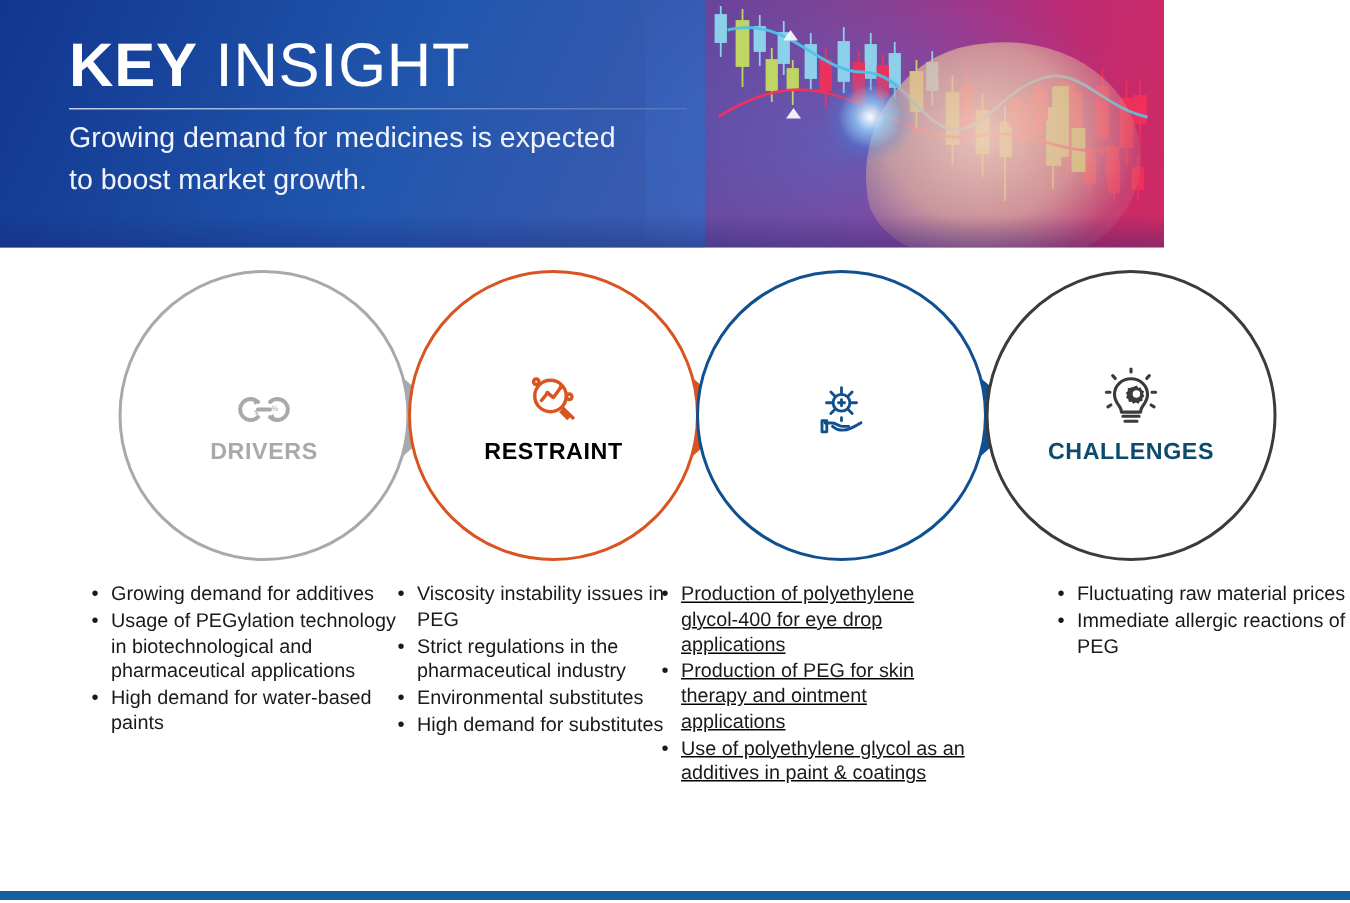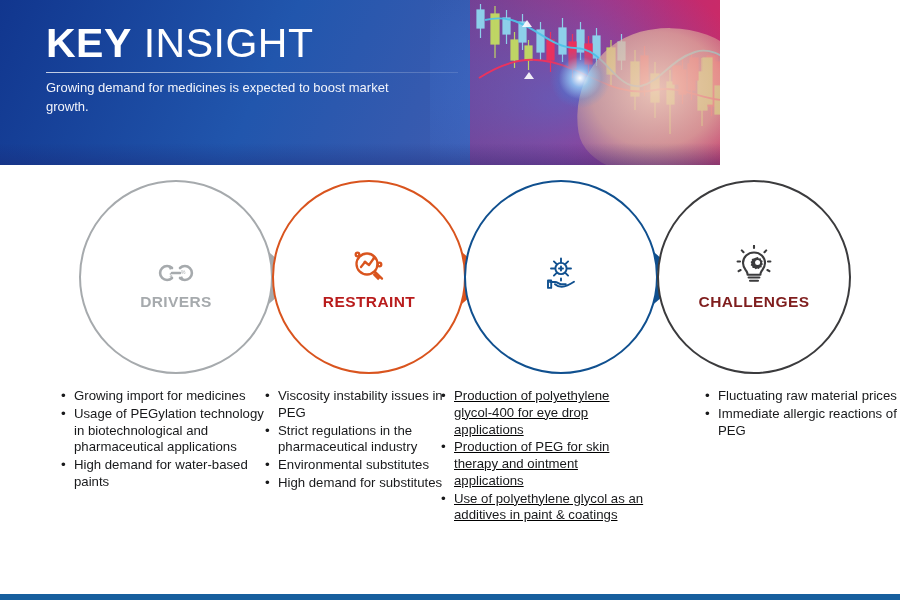--- a/index.html
+++ b/index.html
@@ -6,21 +6,21 @@
   html, body { width:900px; height:602px; }
   body {
     font-family: "Liberation Sans", sans-serif;
     background:#ffffff;
     position:relative;
     overflow:hidden;
   }
 
   
   .header {
-    position:absolute; left:0; top:0; width:720px; height:165px;
+    position:absolute; left:0; top:0; width:776px; height:165px;
     overflow:hidden;
     background: linear-gradient(100deg,
         #1c3f94 0%, #1d4ba1 16%, #2a55a5 30%,
         #4a4a9e 45%, #6b3f94 58%, #8d3887 70%,
         #a93082 80%, #c02a71 90%, #cf2a63 100%);
   }
   .hdr-left-wash {
     position:absolute; left:0; top:0; width:470px; height:165px;
     background: linear-gradient(115deg,#11368e 0%, #2156ad 55%, #3f5cb0 100%);
   }
@@ -39,21 +39,21 @@
     white-space:nowrap;
   }
   .title b { font-weight:700; }
   .title span.light { font-weight:300; }
   .title-rule {
     position:absolute; left:46px; top:72px; width:412px; height:1px;
     background: linear-gradient(to right, rgba(255,255,255,.75), rgba(255,255,255,.12));
   }
   .subtitle {
     position:absolute; left:46px; top:79px; width:380px;
-    font-size:13px; line-height:1.45; color:#f2f4fb; font-weight:400;
+    font-size:19px; line-height:1.45; color:#f2f4fb; font-weight:400;
   }
 
   
   .chart-art { position:absolute; left:455px; top:0; width:445px; height:165px; }
   .hand {
     position:absolute; left:120px; top:28px; width:185px; height:150px;
     background: radial-gradient(ellipse at 45% 40%, rgba(240,205,185,.92) 0%, rgba(226,180,158,.72) 45%, rgba(200,150,140,.22) 72%, rgba(180,130,130,0) 100%);
     border-radius:46% 52% 40% 58% / 60% 55% 45% 40%;
     transform: rotate(-9deg);
   }
@@ -71,23 +71,23 @@
     display:flex; flex-direction:column; align-items:center; justify-content:center;
   }
   .c-drivers       { left:79px;  border:2.5px solid #a6aaad; }
   .c-restraint     { left:272px; border:2.5px solid #d9541e; }
   .c-opportunities { left:464px; border:2.5px solid #10508f; }
   .c-challenges    { left:657px; border:2.5px solid #3b3b3d; }
 
   .circle .ico { height:44px; display:flex; align-items:flex-end; justify-content:center; margin-bottom:6px; }
   .circle .lbl { font-size:15.5px; font-weight:700; letter-spacing:.4px; }
   .c-drivers .lbl       { color:#a6aaad; }
-  .c-restraint .lbl     { color:#b91c1c; }
+  .c-restraint .lbl     { color:#000000; }
   .c-opportunities .lbl { color:#10508f; }
-  .c-challenges .lbl    { color:#7f1d1d; }
+  .c-challenges .lbl    { color:#0c4a6e; }
 
   .chev { position:absolute; top:75px; width:58px; height:76px; }
 
   
   .cols { position:absolute; left:0; top:388px; width:900px; height:200px; }
   .col { position:absolute; top:0; width:205px; }
   .col:nth-child(1){ left:60px; }
   .col:nth-child(2){ left:264px; }
   .col:nth-child(3){ left:440px;text-decoration:underline; }
   .col:nth-child(4){ left:704px; }
@@ -315,21 +315,21 @@
         <circle cx="23.6" cy="17.6" r="2.5" fill="#ffffff"></circle>
       </svg>
     </span>
     <span class="lbl">CHALLENGES</span>
   </div>
 </div>
 
 <div class="cols">
   <div class="col">
     <ul>
-      <li>Growing import for medicines</li>
+      <li>Growing demand for additives</li>
       <li>Usage of PEGylation technology in biotechnological and pharmaceutical applications</li>
       <li>High demand for water-based paints</li>
     </ul>
   </div>
   <div class="col">
     <ul>
       <li>Viscosity instability issues in PEG</li>
       <li>Strict regulations in the pharmaceutical industry</li>
       <li>Environmental substitutes</li>
       <li>High demand for substitutes</li>

